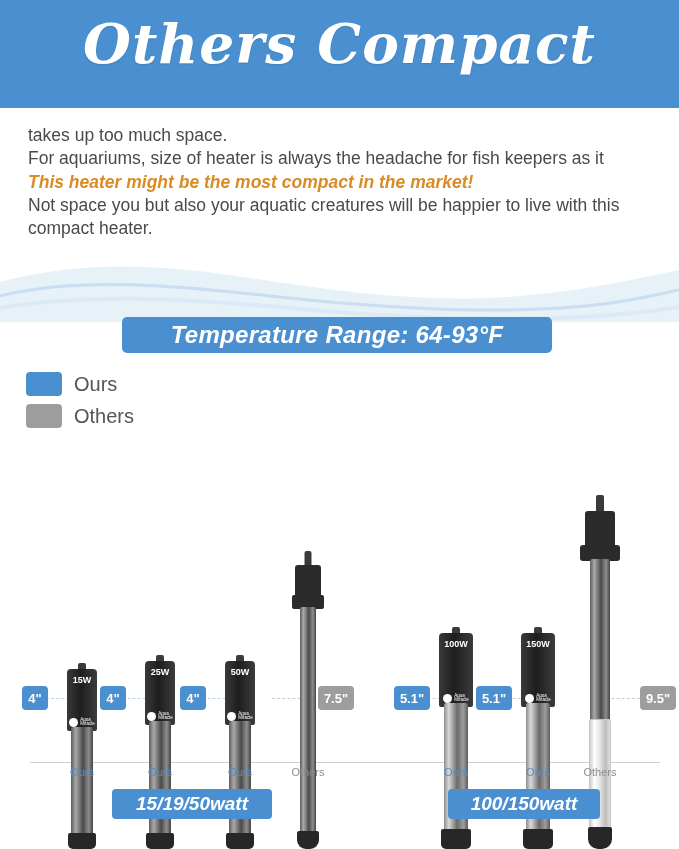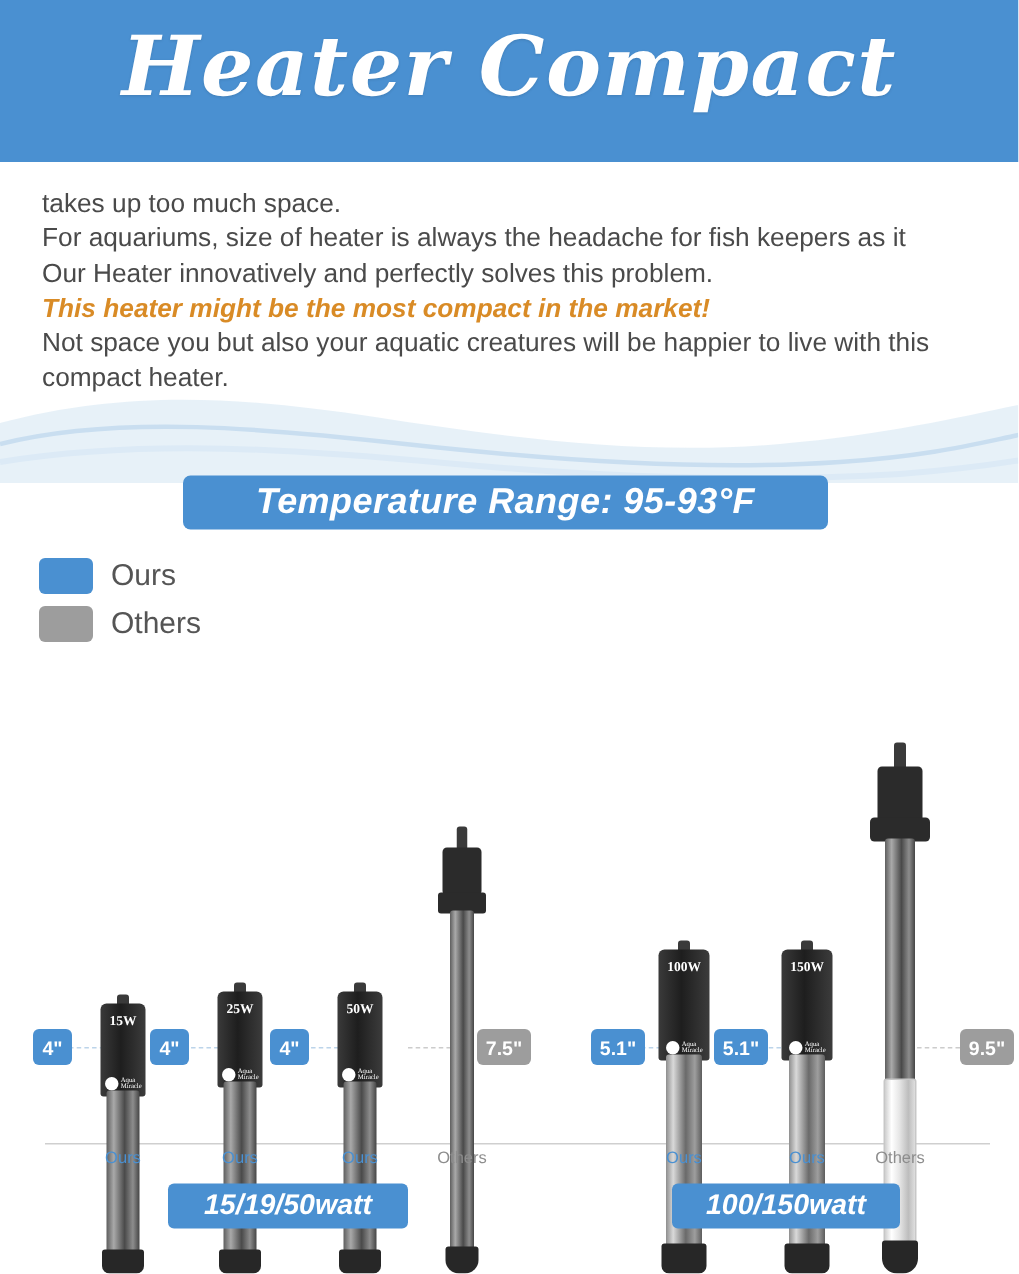--- a/index.html
+++ b/index.html
@@ -84,21 +84,21 @@
   .legend-sw.ours { background: #4a90d1; }
   .legend-sw.others { background: #9d9d9d; }
   .legend-lbl { font-size: 20px; color: #555; }
 
   
   .chart { position: absolute; left:0; top: 0; width: 679px; height: 849px; }
 
   .unit { position: absolute; bottom: 0; }
 
   
-  .heater { position: absolute; left: 0; bottom: 0; font-family: Liberation Serif, serif; }
+  .heater { position: absolute; left: 0; bottom: 0; }
   .cap {
     position: absolute; left: 50%; transform: translateX(-50%);
     background: #2b2b2b;
     border-radius: 3px;
   }
   .nub {
     position: absolute; left: 50%; transform: translateX(-50%);
     background: #3a3a3a;
     border-radius: 2px;
   }
@@ -174,41 +174,40 @@
     border-radius: 4px;
     font-size: 19px; font-weight: bold; font-style: italic;
     display:flex; align-items:center; justify-content:center;
     height: 30px;
   }
 </style>
 </head>
 <body>
 
 <div class="banner">
-  <div class="banner-title">Heater Compact</div>
+  <div class="banner-title">Others Compact</div>
 </div>
 
 <div class="intro">
   <span class="ln">takes up too much space.</span>
   <span class="ln">For aquariums, size of heater is always the headache for fish keepers as it</span>
-  <span class="ln">Our Heater innovatively and perfectly solves this problem.</span>
   <span class="hl">This heater might be the most compact in the market!</span>
   <span class="ln">Not space you but also your aquatic creatures will be happier to live with this</span>
   <span class="ln">compact heater.</span>
 </div>
 
 <div class="wave">
   <svg width="679" height="70" viewBox="0 0 679 70">
     <path d="M0,30 C90,6 170,14 250,26 C340,40 430,52 520,44 C590,38 640,26 679,18 L679,70 L0,70 Z" fill="#e3eef7" opacity="0.85"></path>
     <path d="M0,44 C80,24 180,34 270,44 C370,55 470,62 560,56 C620,52 650,44 679,38" fill="none" stroke="#c9def0" stroke-width="3"></path>
     <path d="M0,56 C100,40 200,48 300,57 C400,66 500,70 600,64 C640,61 660,58 679,55" fill="none" stroke="#dceaf6" stroke-width="4"></path>
   </svg>
 </div>
 
-<div class="temp-pill">Temperature Range: 95-93°F</div>
+<div class="temp-pill">Temperature Range: 64-93°F</div>
 
 <div class="legend">
   <div class="legend-row">
     <div class="legend-sw ours"></div>
     <div class="legend-lbl">Ours</div>
   </div>
   <div class="legend-row">
     <div class="legend-sw others"></div>
     <div class="legend-lbl">Others</div>
   </div>

